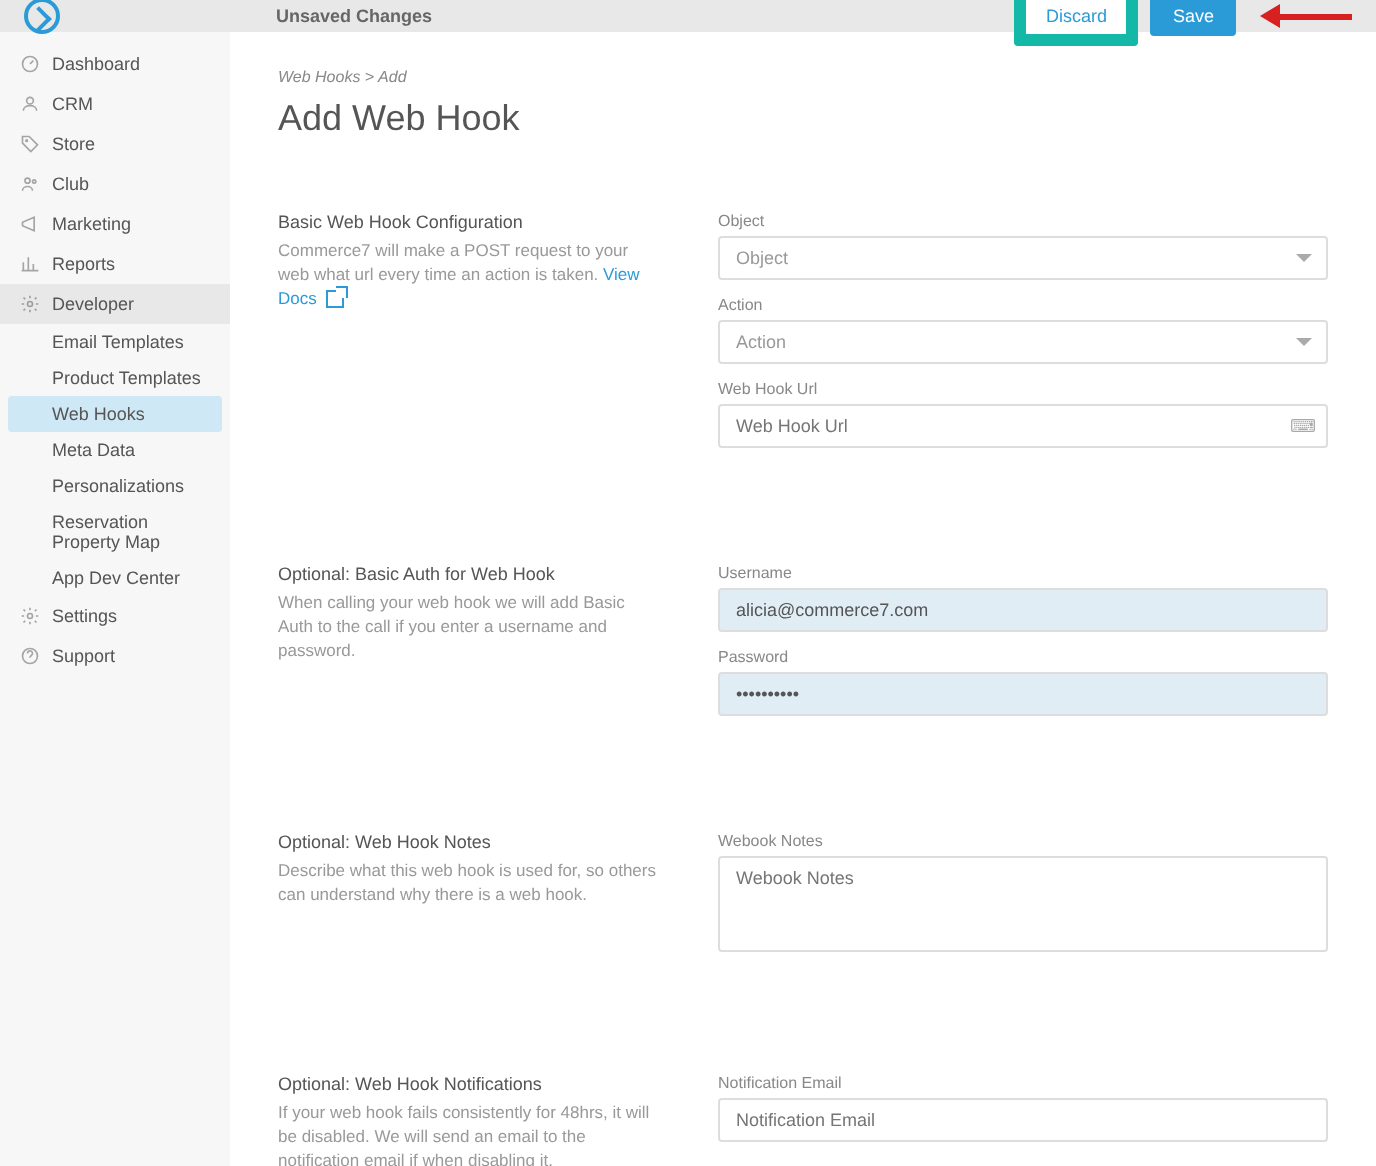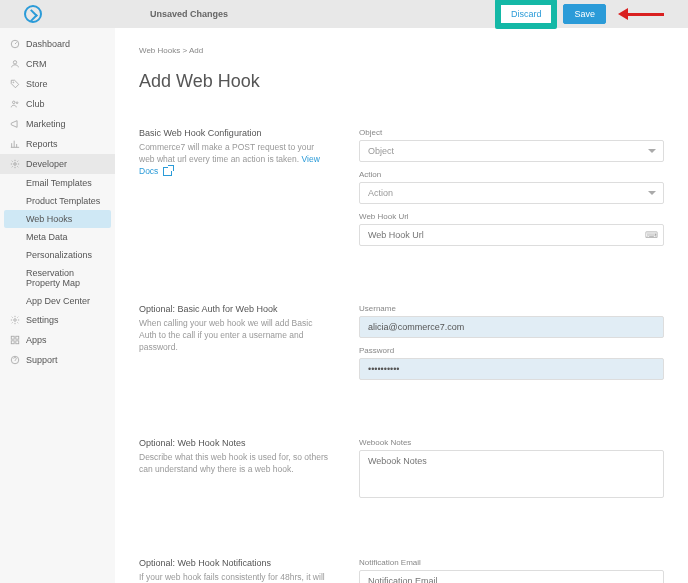--- a/index.html
+++ b/index.html
@@ -1,36 +1,36 @@
 <!DOCTYPE html>
 <html><head>
 <meta charset="utf-8">
 <style>
 * { box-sizing: border-box; margin: 0; padding: 0; }
 body { font-family: -apple-system, BlinkMacSystemFont, "Segoe UI", Arial, sans-serif; font-size: 10px; color: #4a4a4a; background: #fff; width: 688px; }
-.topbar { height: 28px; background: #e8e8e8; display: flex; align-items: center; padding: 0 24px; position: relative; }
+.topbar { height: 16px; background: #e8e8e8; display: flex; align-items: center; padding: 0 12px; position: relative; }
 .logo { width: 18px; height: 18px; border: 2px solid #2b9bd8; border-radius: 50%; position: relative; }
 .logo::after { content: ""; position: absolute; width: 7px; height: 7px; border-bottom: 2px solid #2b9bd8; border-right: 2px solid #2b9bd8; transform: rotate(-45deg); top: 4px; left: 1px; }
 .unsaved { margin-left: 108px; color: #666; font-size: 9px; font-weight: 600; }
 .top-buttons { margin-left: auto; display: flex; gap: 6px; align-items: center; }
 .btn { border-radius: 2px; padding: 4px 10px; font-size: 9px; cursor: pointer; }
 .btn-outline { border: 6px solid #14b8a6; background: #fff; color: #2b9bd8; }
 .btn-primary { border: 1px solid #2b9bd8; background: #2b9bd8; color: #fff; }
 .arrow { display: flex; align-items: center; margin-left: 6px; }
 .arrow-body { width: 36px; height: 3px; background: #d92020; }
 .arrow-head { width: 0; height: 0; border-top: 6px solid transparent; border-bottom: 6px solid transparent; border-right: 10px solid #d92020; }
 .layout { display: flex; }
 .sidebar { width: 115px; background: #f7f7f7; padding: 6px 0; min-height: 555px; }
 .nav-item { display: flex; align-items: center; padding: 5px 10px; font-size: 9px; color: #555; cursor: pointer; gap: 6px; }
 .nav-item .ic { width: 10px; height: 10px; opacity: 0.5; }
 .nav-sub { padding: 4px 10px 4px 26px; font-size: 9px; color: #555; cursor: pointer; }
 .nav-sub.active { background: #cfe8f5; border-radius: 2px; margin: 0 4px; padding-left: 22px; }
 .nav-item.active { background: #e8e8e8; }
 .content { flex: 1; padding: 18px 24px; }
-.breadcrumb { font-size: 8px; color: #888; margin-bottom: 16px; }
+.breadcrumb { font-size: 8px; color: #888; margin-bottom: 6px; font-style: italic; }
 .breadcrumb a { color: #888; text-decoration: none; }
 h1 { font-size: 18px; font-weight: 400; color: #555; margin-bottom: 36px; }
 .section { display: flex; gap: 30px; margin-bottom: 50px; }
 .section-left { width: 190px; }
 .section-title { font-size: 9px; color: #555; margin-bottom: 4px; }
 .section-desc { font-size: 8.5px; color: #999; line-height: 1.4; }
 .section-desc a { color: #2b9bd8; text-decoration: none; }
 .section-right { flex: 1; }
 .field { margin-bottom: 8px; }
 .field-label { font-size: 8px; color: #888; margin-bottom: 3px; display: block; }
@@ -120,29 +120,20 @@
     <div class="nav-sub">App Dev Center</div>
     <div class="nav-item">
         <svg class="ic" viewBox="0 0 24 24" fill="none" stroke="currentColor" stroke-width="2">
           <circle cx="12" cy="12" r="3"></circle>
           <path d="M12 2v3M12 19v3M4.2 4.2l2 2M17.8 17.8l2 2M2 12h3M19 12h3M4.2 19.8l2-2M17.8 6.2l2-2"></path>
         </svg>
         <span>Settings</span>
       </div>
     <div class="nav-item">
         <svg class="ic" viewBox="0 0 24 24" fill="none" stroke="currentColor" stroke-width="2">
-          <rect x="3" y="3" width="7" height="7"></rect>
-          <rect x="14" y="3" width="7" height="7"></rect>
-          <rect x="3" y="14" width="7" height="7"></rect>
-          <rect x="14" y="14" width="7" height="7"></rect>
-        </svg>
-        <span>Apps</span>
-      </div>
-    <div class="nav-item">
-        <svg class="ic" viewBox="0 0 24 24" fill="none" stroke="currentColor" stroke-width="2">
           <circle cx="12" cy="12" r="9"></circle>
           <path d="M9 9a3 3 0 115 2c-1 1-2 1-2 3M12 18h.01"></path>
         </svg>
         <span>Support</span>
       </div>
   </div>
 
   <div class="content">
     <div class="breadcrumb">
       <a>Web Hooks</a> &gt; <span>Add</span>

